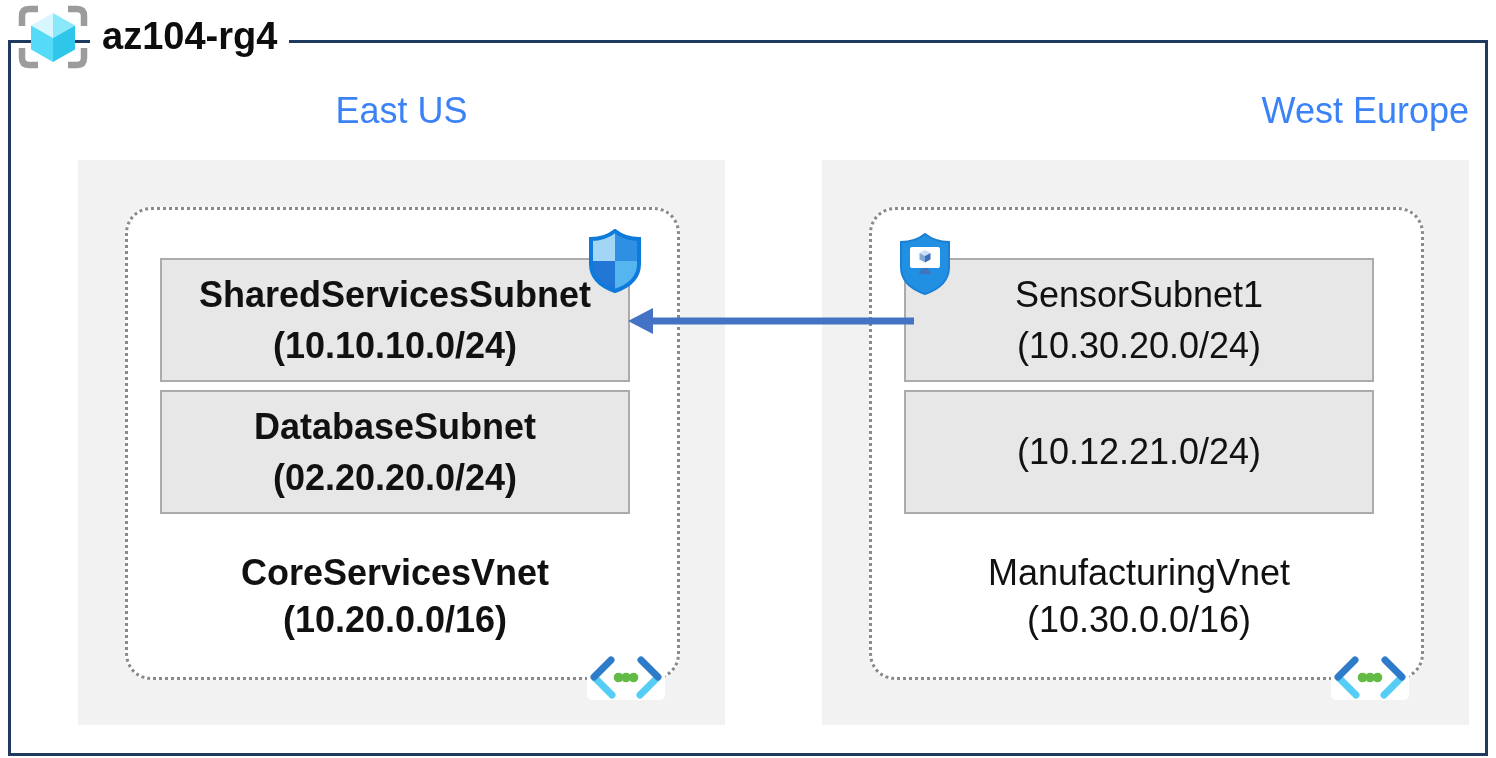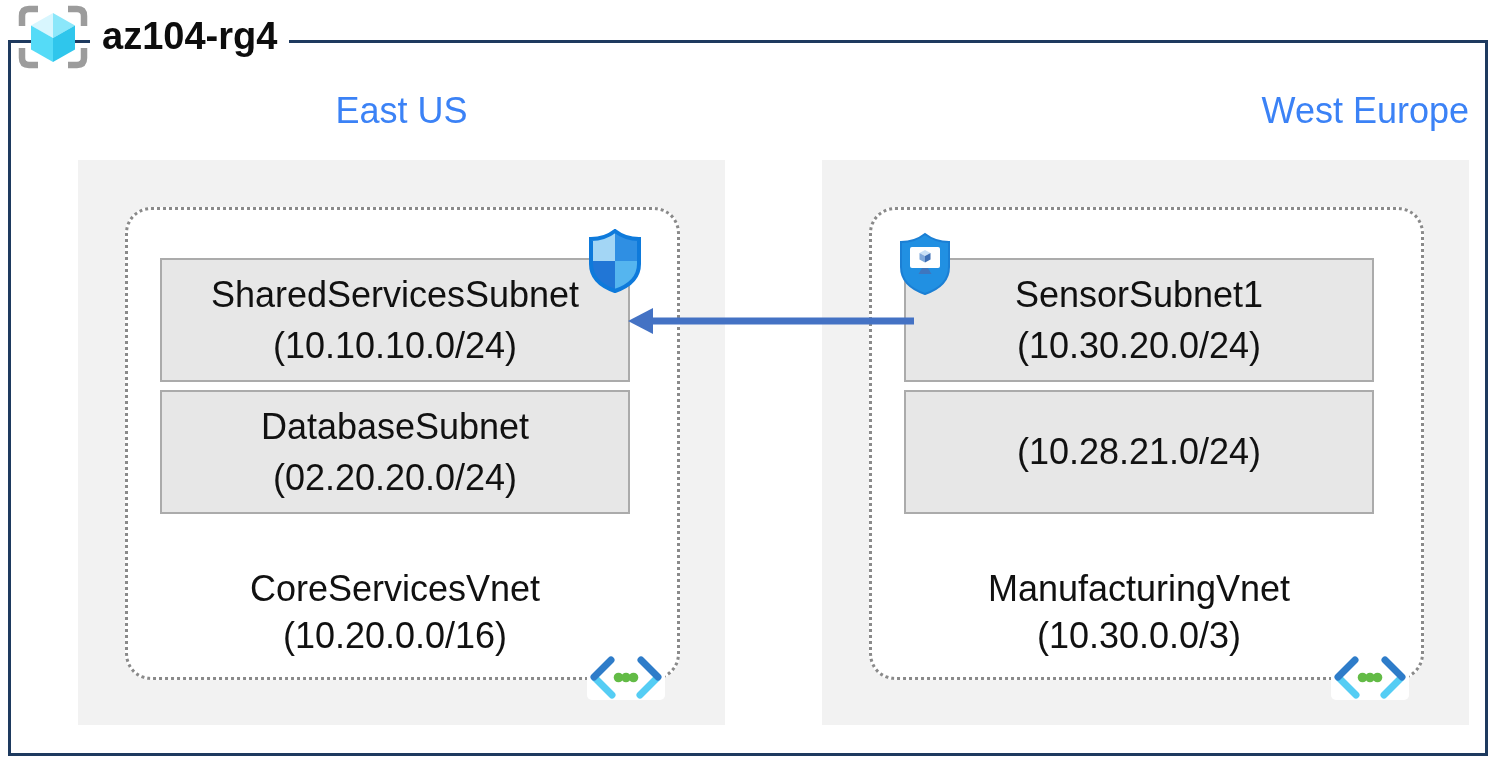--- a/index.html
+++ b/index.html
@@ -25,36 +25,36 @@
   .region-title {
     position:absolute; top:90px; width:647px; text-align:center;
     font-size:36px; color:#3b82f6; z-index:2;
   }
   #region-title-east { left:78px; }
   #region-title-west { left:822px;text-align:right; }
   .region {
     position:absolute; top:160px; width:647px; height:565px;
     background:#F2F2F2; z-index:1;
   }
-  #region-east { left:78px; }
+  #region-east { left:78px;font-weight:bold; }
   #region-west { left:822px; }
   .vnet-box {
     position:absolute; left:47px; top:47px; width:549px; height:467px;
     background:#ffffff; border:3px dotted #8A8A8A; border-radius:26px;
   }
   .subnet {
     position:absolute; left:32px; width:466px; height:120px;
     background:#E7E7E7; border:2px solid #ABABAB;
     display:flex; flex-direction:column; justify-content:center; align-items:center;
     font-size:36px; line-height:1.42; text-align:center; color:#111111;
   }
   .subnet-1 { top:48px; }
   .subnet-2 { top:180px; }
   .vnet-label {
-    position:absolute; left:32px; width:470px; top:356px; text-align:center;
+    position:absolute; left:32px; width:470px; top:340px; text-align:center;
     font-size:36px; line-height:1.3; color:#111111;
   }
   .vnet-icon-wrap {
     position:absolute; right:12px; bottom:-23px; width:78px; height:48px;
   }
   .shield-badge { position:absolute; width:56px; height:64px; z-index:5; }
   #nsg-badge { left:587px; top:229px; }
   #asg-badge { left:897px; top:232px; }
   .peering-arrow { position:absolute; left:628px; top:301px; width:288px; height:40px; z-index:4; }
   svg { display:block; width:100%; height:100%; }
@@ -116,25 +116,25 @@
   </div>
 </div>
 
 <div class="region" id="region-west">
   <div class="vnet-box">
     <div class="subnet subnet-1">
       <span>SensorSubnet1</span>
       <span>(10.30.20.0/24)</span>
     </div>
     <div class="subnet subnet-2">
-      <span>(10.28.21.0/24)</span>
+      <span>(10.12.21.0/24)</span>
     </div>
     <div class="vnet-label">
       <span style="display:block">ManufacturingVnet</span>
-      <span style="display:block">(10.30.0.0/3)</span>
+      <span style="display:block">(10.30.0.0/16)</span>
     </div>
     <span class="vnet-icon-wrap">
       <svg viewBox="0 0 78 48">
         <rect x="0" y="0" width="78" height="48" rx="5" fill="#ffffff"></rect>
         <g stroke-linecap="round" stroke-width="7" fill="none">
           <line x1="8" y1="26" x2="25" y2="43" stroke="#55CDF4"></line>
           <line x1="7" y1="25" x2="24" y2="8" stroke="#2E7CC9"></line>
           <line x1="70" y1="26" x2="53" y2="43" stroke="#55CDF4"></line>
           <line x1="71" y1="25" x2="54" y2="8" stroke="#2E7CC9"></line>
         </g>

